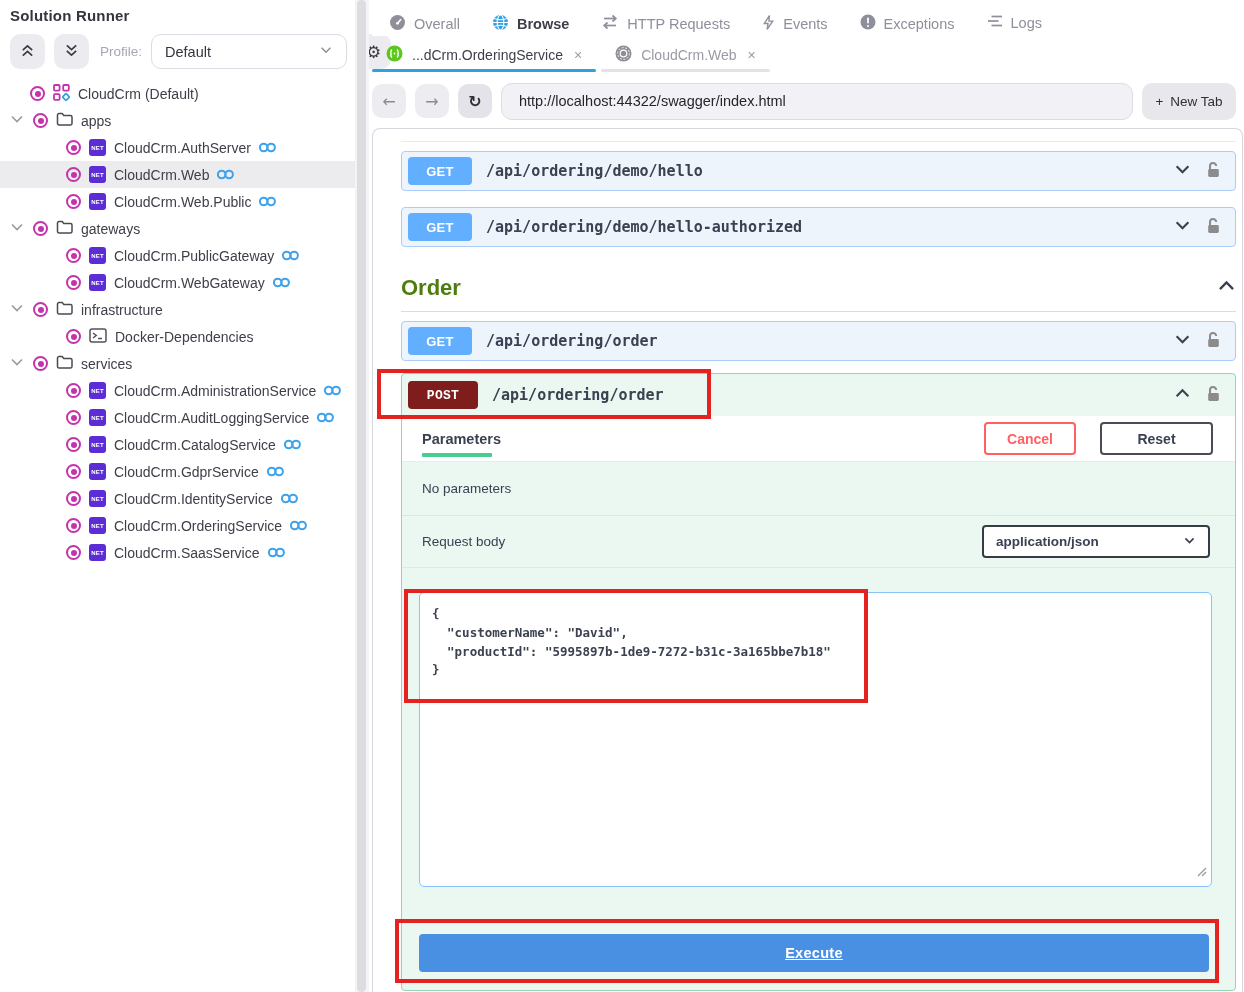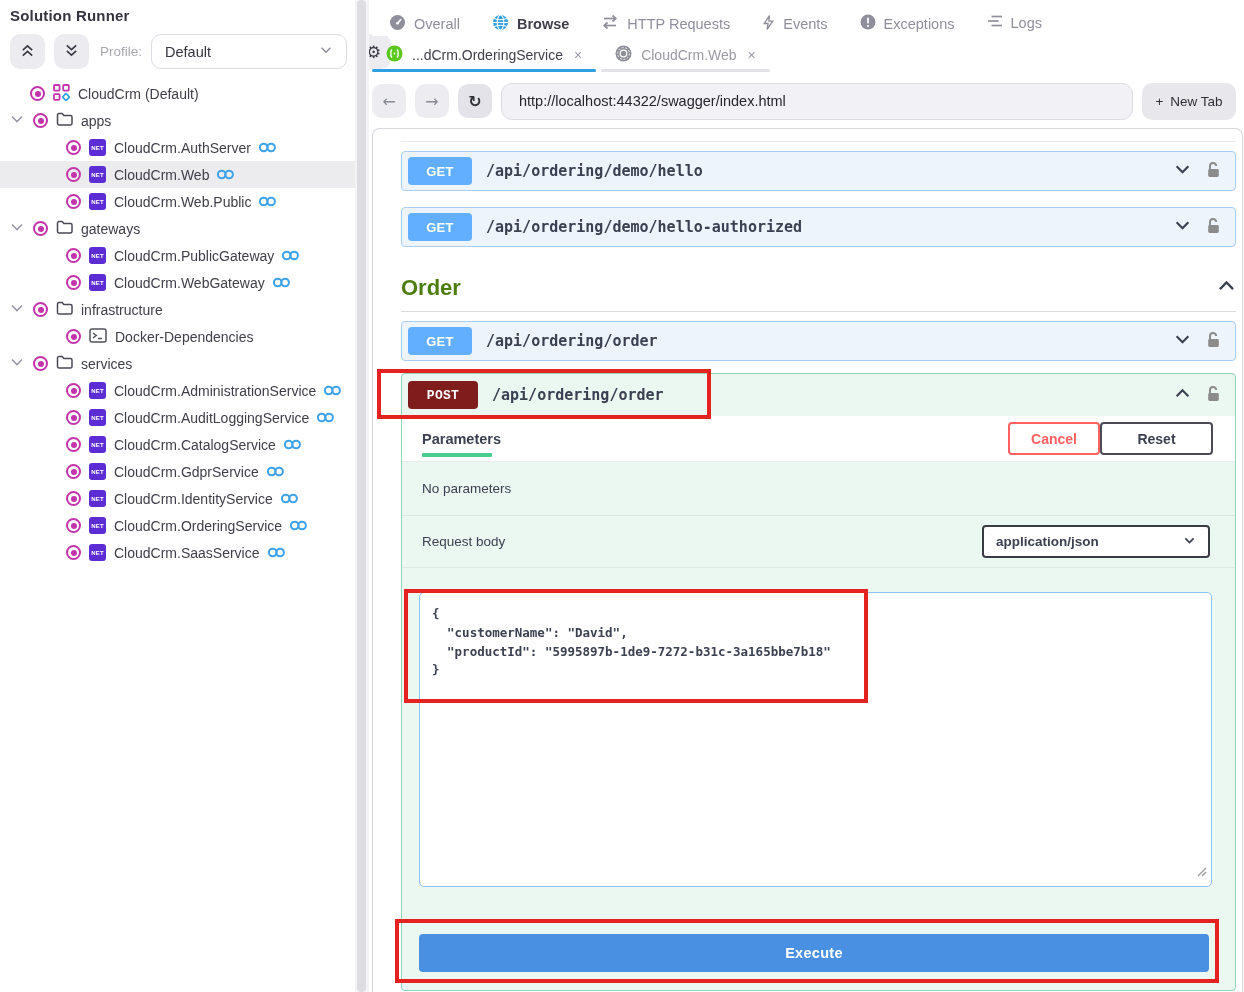--- a/index.html
+++ b/index.html
@@ -67,28 +67,28 @@
   .section-title { position:absolute; left:28px; top:142px; width:835px; height:34px; display:flex; align-items:center; justify-content:space-between; font-size:22px; font-weight:bold; color:#4d7c0f; }
   .section-hr { position:absolute; left:28px; top:182px; width:835px; height:1px; background:#dcdcdc; }
 
   .post-block { position:absolute; left:28px; top:244px; width:835px; height:618px; background:#ebf7f1; border:1px solid #90d5b5; border-radius:4px; }
   .post-summary { position:absolute; left:0; top:0; right:0; height:42px; display:flex; align-items:center; padding:0 14px 0 6px; cursor:pointer; }
   .post-header { position:absolute; left:0; top:42px; right:0; height:46px; background:#fff; display:flex; align-items:center; padding:0 20px; border-bottom:1px solid #ebebeb; }
   .params-tab { display:flex; flex-direction:column; height:100%; justify-content:center; position:relative; }
   .params-tab .p-label { font-size:14.5px; font-weight:bold; color:#3b4151; }
   .params-tab .p-underline { position:absolute; bottom:4px; left:0; width:70px; height:4px; background:#49cc90; border-radius:1px; }
   .btn-cancel { margin-left:auto; width:92px; height:33px; background:#fff; border:2px solid #ff6060; border-radius:4px; color:#ff6060; font-weight:bold; font-size:14px; cursor:pointer; }
-  .btn-reset { margin-right:2px; width:113px; height:33px; background:#fff; border:2px solid #4b4b55; border-radius:4px; color:#3b4151; font-weight:bold; font-size:14px; cursor:pointer; }
+  .btn-reset { margin-left:24px; margin-right:2px; width:113px; height:33px; background:#fff; border:2px solid #4b4b55; border-radius:4px; color:#3b4151; font-weight:bold; font-size:14px; cursor:pointer; }
   .row-noparams { position:absolute; left:0; top:88px; right:0; height:54px; display:flex; align-items:center; padding-left:20px; font-size:13.5px; color:#3b4151; border-bottom:1px solid rgba(80,140,110,.12); }
   .row-reqbody { position:absolute; left:0; top:142px; right:0; height:52px; display:flex; align-items:center; padding:0 25px 0 20px; font-size:13.5px; color:#3b4151; border-bottom:1px solid rgba(80,140,110,.10); }
   .ct-select { margin-left:auto; width:228px; height:33px; background:#fff; border:2px solid #383b42; border-radius:4px; display:flex; align-items:center; justify-content:space-between; padding:0 12px; font-size:13.5px; font-weight:bold; color:#3b4151; cursor:pointer; }
   .body-area { position:absolute; left:17px; top:218px; width:793px; height:295px; }
   .json-textarea { width:100%; height:100%; background:#fff; border:1.5px solid #89c3f7; border-radius:5px; padding:12px 12px; font-family:"DejaVu Sans Mono", monospace; font-size:12.5px; font-weight:bold; color:#3b4151; line-height:1.5; white-space:pre; resize:none; outline:none; }
   .resize-handle { position:absolute; right:5px; bottom:6px; }
-  .execute-btn { position:absolute; left:17px; top:560px; width:790px; height:38px; background:#4990e2; border:none; border-radius:4px; color:#fff; font-weight:bold; font-size:14.5px; letter-spacing:.3px; cursor:pointer; }
+  .execute-btn { position:absolute; left:17px; top:560px; width:790px; height:38px; background:#4990e2; border:none; border-radius:4px; color:#fff; font-weight:bold; font-size:14.5px; letter-spacing:.3px; cursor:pointer;text-decoration:underline; }
 
   
   .anno { position:absolute; border:4px solid #e42320; z-index:30; pointer-events:none; }
   .anno-1 { left:4px; top:240px; width:334px; height:50px; }
   .anno-2 { left:31px; top:460px; width:464px; height:114px; }
   .anno-3 { left:22px; top:790px; width:824px; height:64px; }
 </style>
 </head>
 <body>
 

